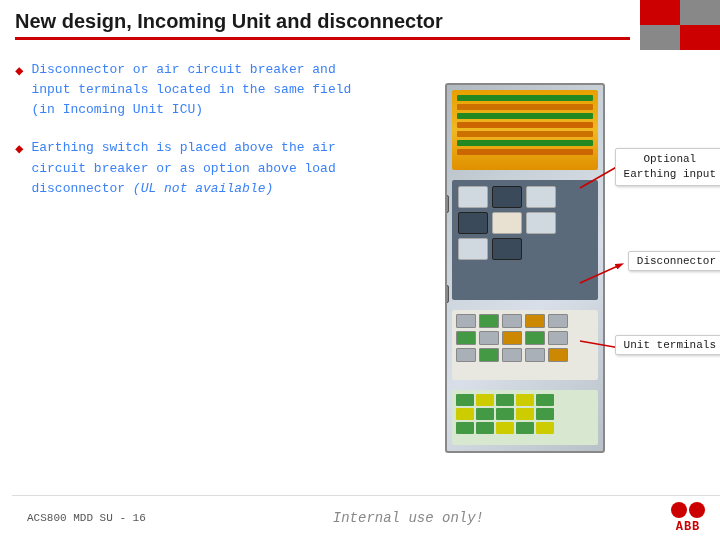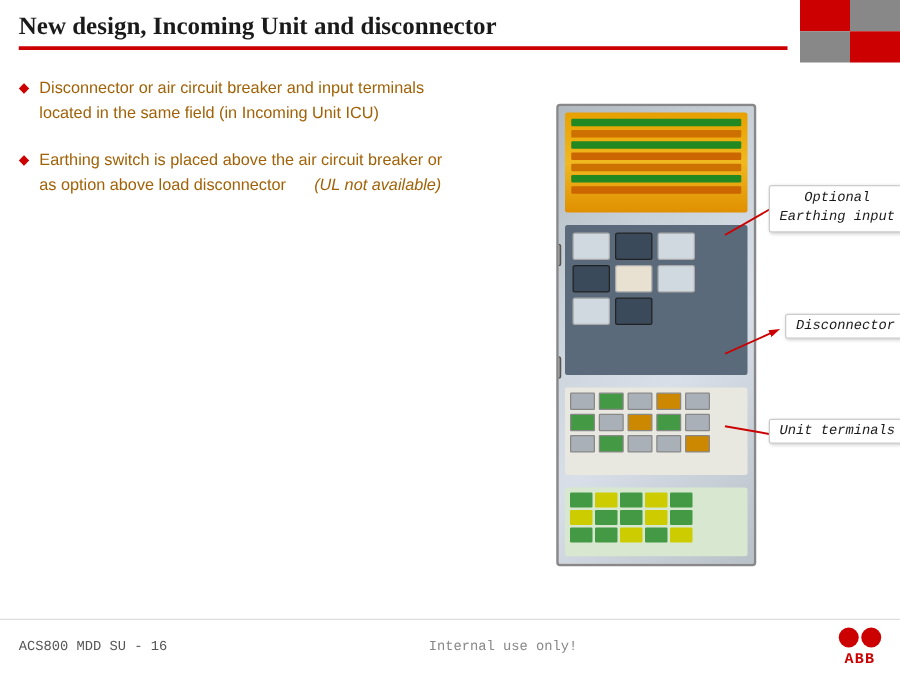--- a/index.html
+++ b/index.html
@@ -34,21 +34,21 @@
       top: 10px;
       left: 15px;
       right: 90px;
       border-bottom: 3px solid #cc0000;
       padding-bottom: 4px;
     }
     .header-title {
       font-size: 20px;
       font-weight: bold;
       color: #1a1a1a;
-      font-family: Liberation Serif, serif;
+      font-family: Liberation Sans, sans-serif;
       margin-top: 38px;
     }
 
     
     .content {
       position: absolute;
       top: 55px;
       left: 15px;
       right: 15px;
       bottom: 50px;
@@ -73,46 +73,44 @@
     }
 
     .bullet-diamond {
       color: #cc0000;
       font-size: 14px;
       margin-top: 2px;
       flex-shrink: 0;
     }
 
     .bullet-text {
-      font-family: Liberation Sans, sans-serif;
+      font-family: Liberation Mono, monospace;
       font-size: 13px;
       line-height: 1.55;
-      color: #a16207;
+      color: #3b82f6;
     }
 
     .italic-text {
       font-style: italic;
-      margin-left: 19px;
     }
 
     
     .image-panel {
       flex: 1;
       position: relative;
       display: flex;
       align-items: center;
       justify-content: center;
     }
 
     
     .cabinet-wrapper {
       position: relative;
       width: 220px;
       height: 380px;
-      font-style: italic;
     }
 
     .cabinet {
       width: 160px;
       height: 370px;
       background: linear-gradient(135deg, #b0b8c0 0%, #c8d0d8 30%, #d8dfe8 60%, #b8c0c8 100%);
       border: 2px solid #888;
       border-radius: 3px;
       position: relative;
       overflow: hidden;
@@ -279,40 +277,41 @@
       left: 0;
       width: 100%;
       height: 100%;
       pointer-events: none;
     }
 
     
     .footer {
       position: absolute;
       bottom: 0;
-      left: 0;
+      left: 12px;
       right: 0;
       height: 45px;
       display: flex;
       align-items: center;
       justify-content: space-between;
       padding: 0 15px;
       border-top: 1px solid #ddd;
     }
 
     .footer-left {
       font-family: 'Courier New', Courier, monospace;
       font-size: 11px;
       color: #555;
     }
 
     .footer-center {
       font-family: 'Courier New', Courier, monospace;
-      font-size: 11px;
+      font-size: 14px;
       color: #888;
+      font-style: italic;
       text-align: right;
     }
 
     
     .abb-logo {
       display: flex;
       flex-direction: column;
       align-items: center;
       gap: 2px;
     }

